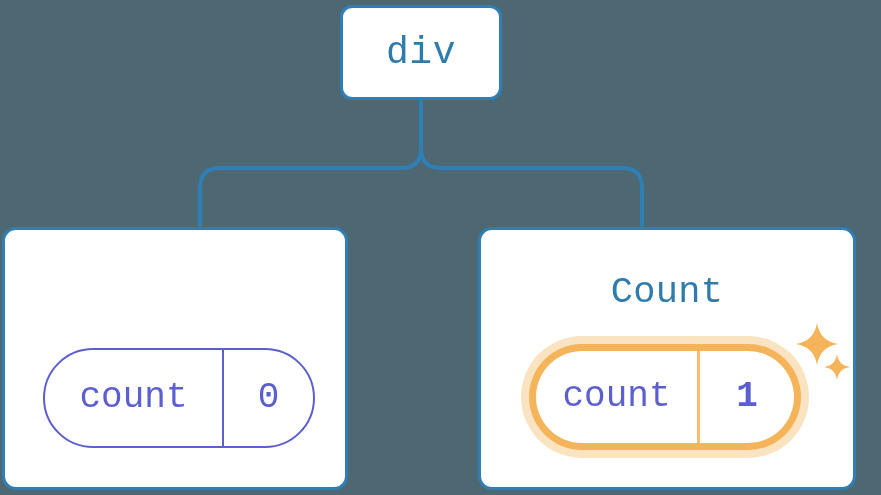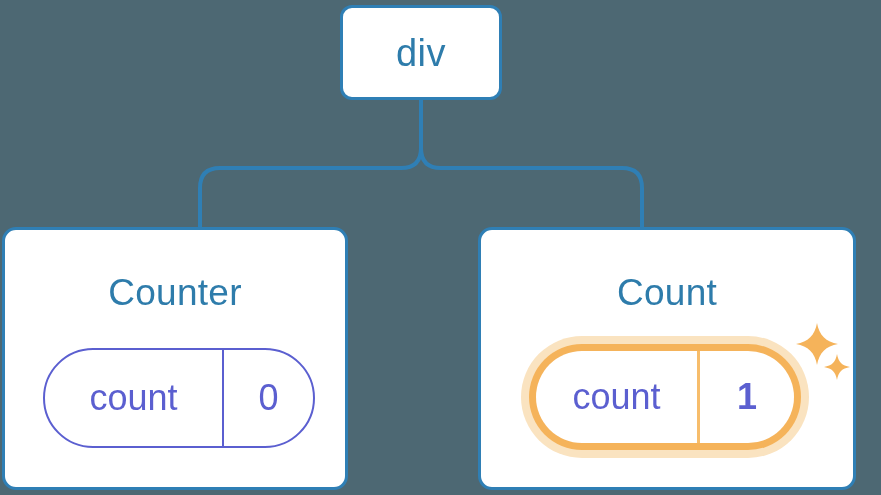--- a/index.html
+++ b/index.html
@@ -10,20 +10,21 @@
     width: 881px;
     height: 495px;
     background: #4d6873;
     font-family: "Liberation Sans", sans-serif;
     overflow: hidden;
   }
   #stage {
     position: relative;
     width: 881px;
     height: 495px;
+    font-family: Liberation Mono, monospace;
   }
 
   
   #connector {
     position: absolute;
     left: 0;
     top: 0;
     width: 881px;
     height: 495px;
     pointer-events: none;
@@ -170,21 +171,20 @@
     <path d="M421,100 L421,148
              Q421,168 441,168
              L622,168 Q642,168 642,188 L642,228" fill="none" stroke="#2f7fb5" stroke-width="4" stroke-linecap="round"></path>
   </svg>
 
   <div class="node-root">
     <span class="node-root-label">div</span>
   </div>
 
   <div class="card" id="card-left">
-    <div class="card-title">Counter</div>
 
     <div class="pill pill-plain">
       <div class="pill-key">count</div>
       <div class="pill-val">0</div>
     </div>
   </div>
 
   <div class="card" id="card-right">
     <div class="card-title">Count</div>
 

